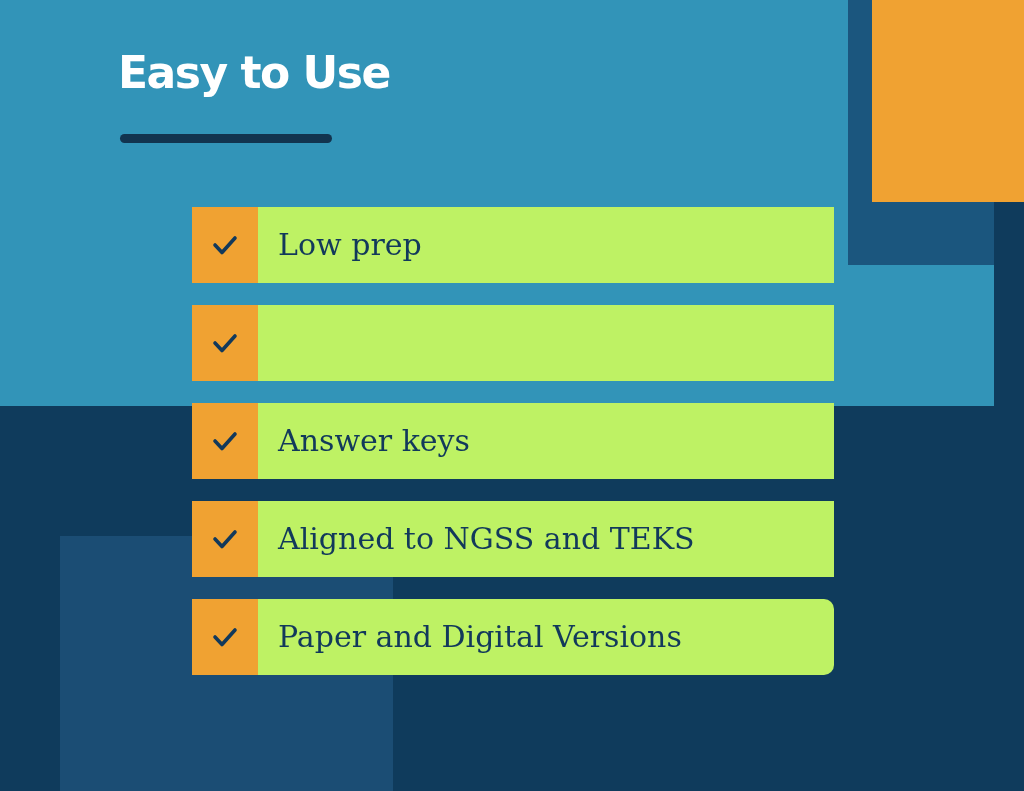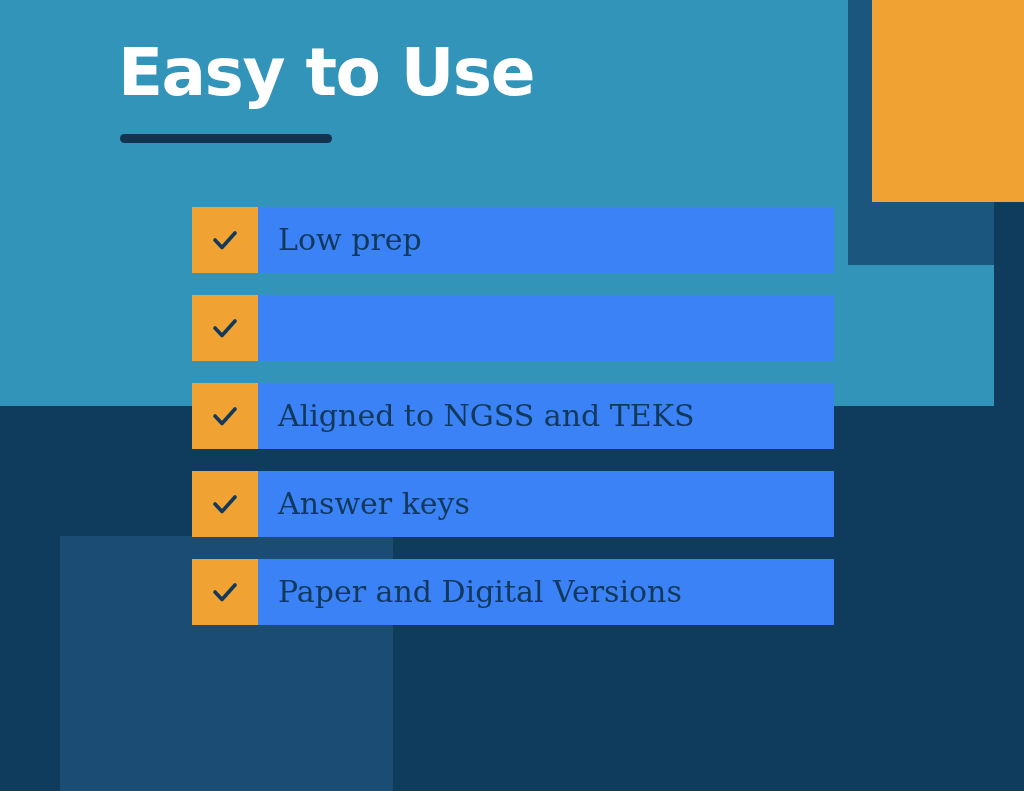--- a/index.html
+++ b/index.html
@@ -62,21 +62,21 @@
     background: #1B4D74;
   }
 
   
   #page-title {
     position: absolute;
     left: 118px;
     top: 36px;
     color: #FFFFFF;
     font-family: "DejaVu Sans", sans-serif;
-    font-size: 66px;
+    font-size: 44px;
     font-weight: bold;
     letter-spacing: -1.5px;
     line-height: 74px;
     white-space: nowrap;
   }
   #title-underline {
     position: absolute;
     left: 120px;
     top: 134px;
     width: 212px;
@@ -88,25 +88,25 @@
   
   #checklist {
     position: absolute;
     left: 192px;
     top: 207px;
     width: 642px;
   }
   .check-row {
     display: flex;
     align-items: stretch;
-    height: 66px;
+    height: 76px;
     margin-bottom: 22px;
-    background: #3b82f6;
+    background: #bef264;
   }
-  .check-row:last-child { margin-bottom: 0; }
+  .check-row:last-child { margin-bottom: 0; border-radius: 10px; }
 
   .check-box {
     flex: 0 0 66px;
     width: 66px;
     background: #F0A232;
     display: flex;
     align-items: center;
     justify-content: center;
   }
   .check-box svg { display: block; }
@@ -157,30 +157,30 @@
         </svg>
       </div>
     </div>
 
     <div class="check-row">
       <div class="check-box">
         <svg width="34" height="34" viewBox="0 0 34 34" aria-hidden="true">
           <polyline points="7,17 14,24.5 27,10" fill="none" stroke="#12395B" stroke-width="3.6" stroke-linecap="round" stroke-linejoin="round"></polyline>
         </svg>
       </div>
-      <div class="check-label">Aligned to NGSS and TEKS</div>
+      <div class="check-label">Answer keys</div>
     </div>
 
     <div class="check-row">
       <div class="check-box">
         <svg width="34" height="34" viewBox="0 0 34 34" aria-hidden="true">
           <polyline points="7,17 14,24.5 27,10" fill="none" stroke="#12395B" stroke-width="3.6" stroke-linecap="round" stroke-linejoin="round"></polyline>
         </svg>
       </div>
-      <div class="check-label">Answer keys</div>
+      <div class="check-label">Aligned to NGSS and TEKS</div>
     </div>
 
 
     <div class="check-row">
       <div class="check-box">
         <svg width="34" height="34" viewBox="0 0 34 34" aria-hidden="true">
           <polyline points="7,17 14,24.5 27,10" fill="none" stroke="#12395B" stroke-width="3.6" stroke-linecap="round" stroke-linejoin="round"></polyline>
         </svg>
       </div>
       <div class="check-label">Paper and Digital Versions</div>

